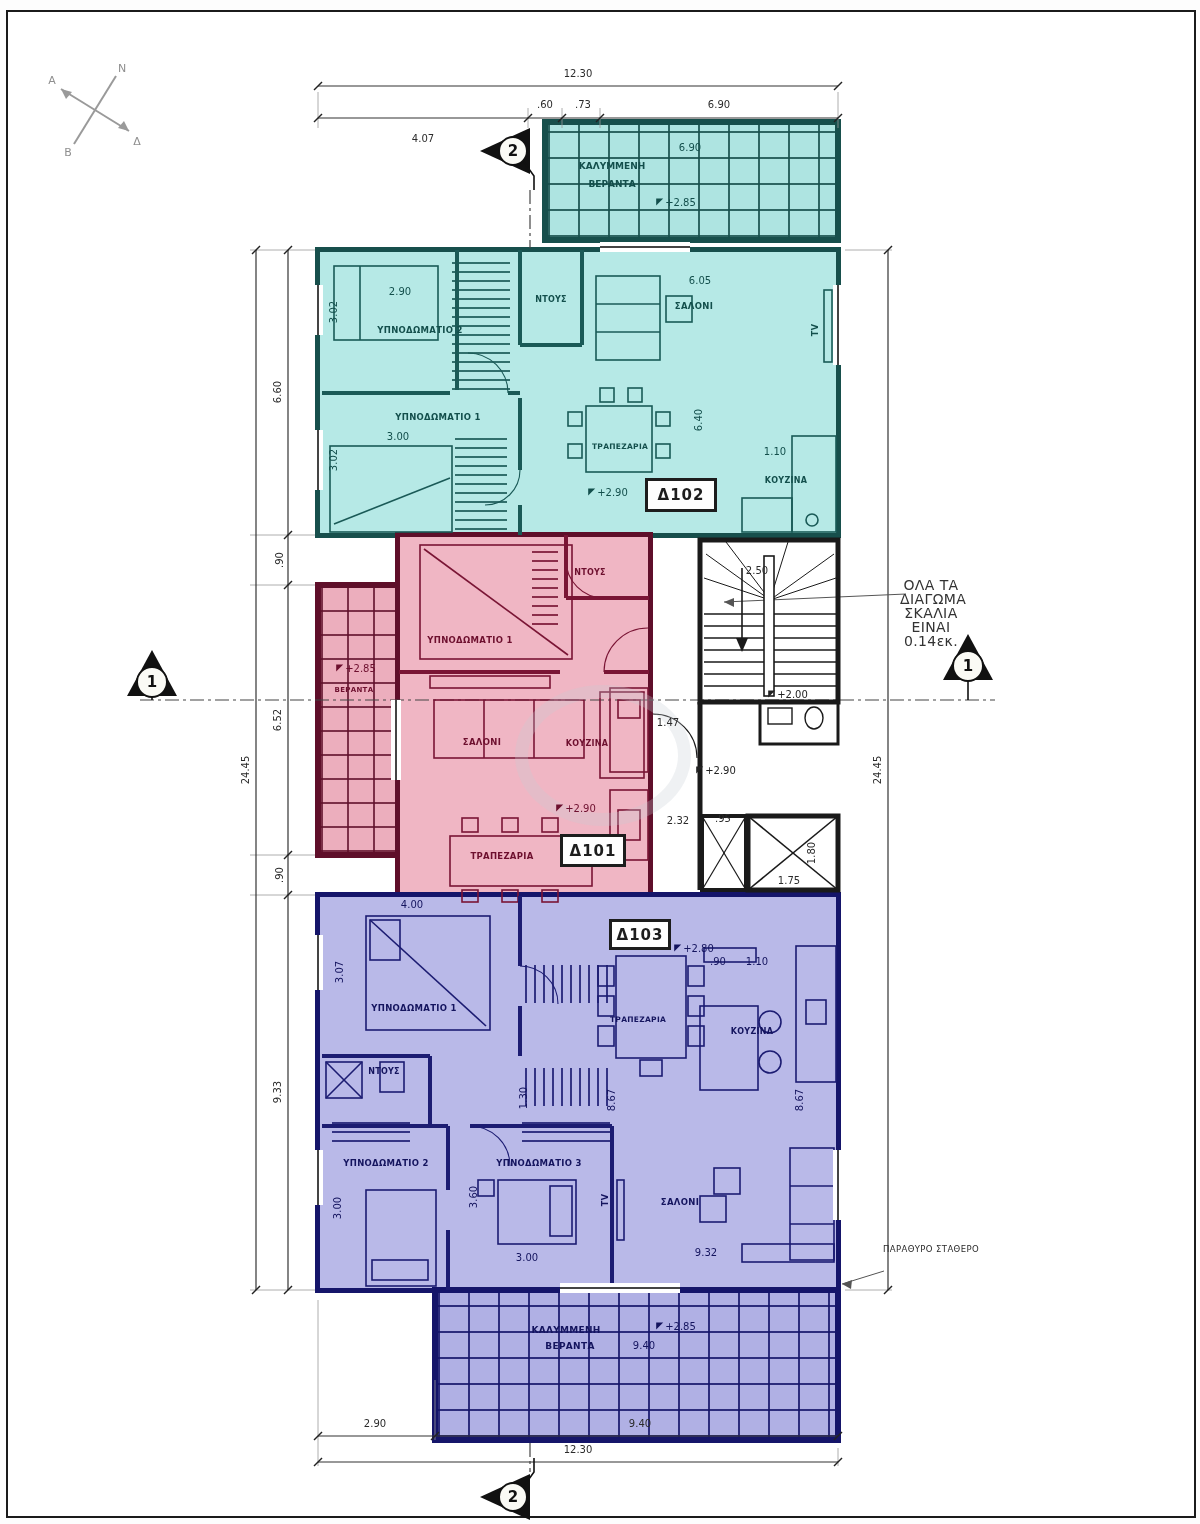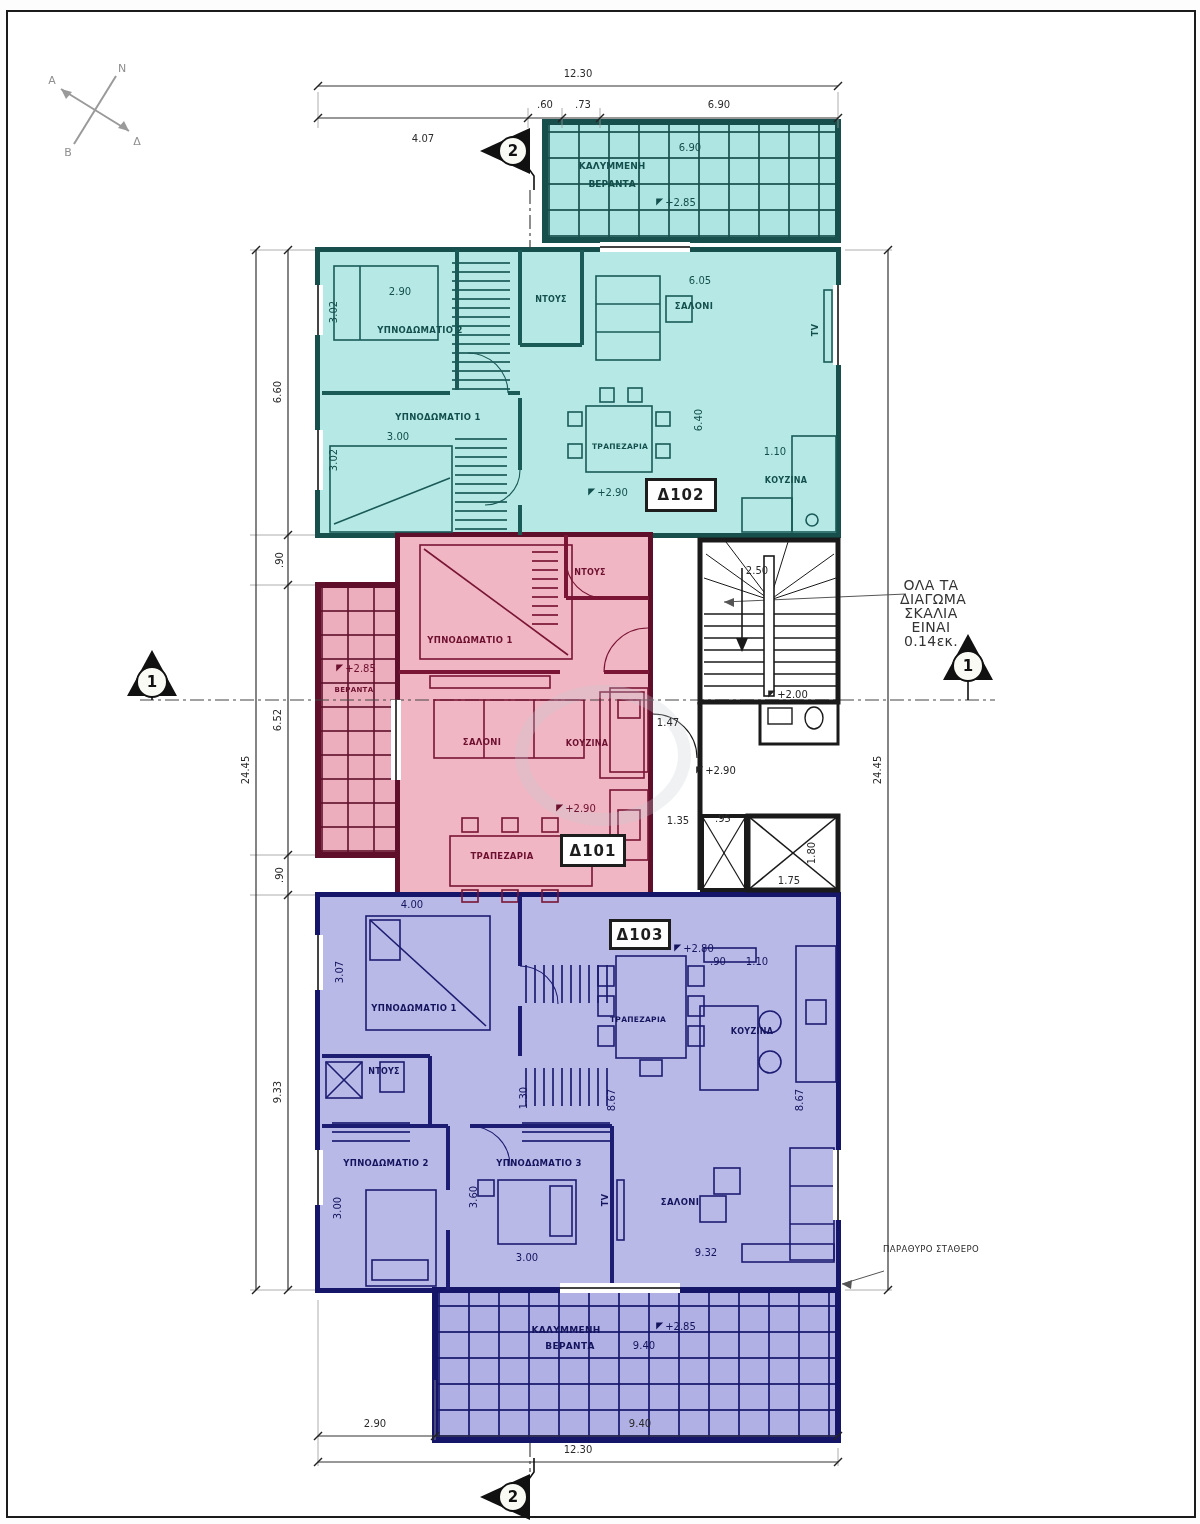--- a/index.html
+++ b/index.html
@@ -413,21 +413,21 @@
   <div class="lb" style="left:757px;top:571px;">2.50</div>
   <div class="lvl" style="left:741px;top:694px;color:#222;margin-left:47px;">
       <span class="tri"></span>
       <span>+2.00</span>
     </div>
   <div class="lvl" style="left:716px;top:770px;color:#222;">
       <span class="tri"></span>
       <span>+2.90</span>
     </div>
   <div class="lb" style="left:668px;top:723px;">1.47</div>
-  <div class="lb" style="left:678px;top:821px;">1.35</div>
+  <div class="lb" style="left:678px;top:821px;">2.32</div>
   <div class="lb" style="left:723px;top:819px;">.95</div>
   <div class="lb" style="left:789px;top:881px;">1.75</div>
   <div class="lb v" style="left:812px;top:853px;">1.80</div>
   <div class="note" style="left:900px;top:578px;width:62px;">
     <div>ΟΛΑ ΤΑ</div>
     <div>ΔΙΑΓΩΜΑ</div>
     <div>ΣΚΑΛΙΑ</div>
     <div>ΕΙΝΑΙ</div>
     <div>0.14εκ.</div>
   </div>

